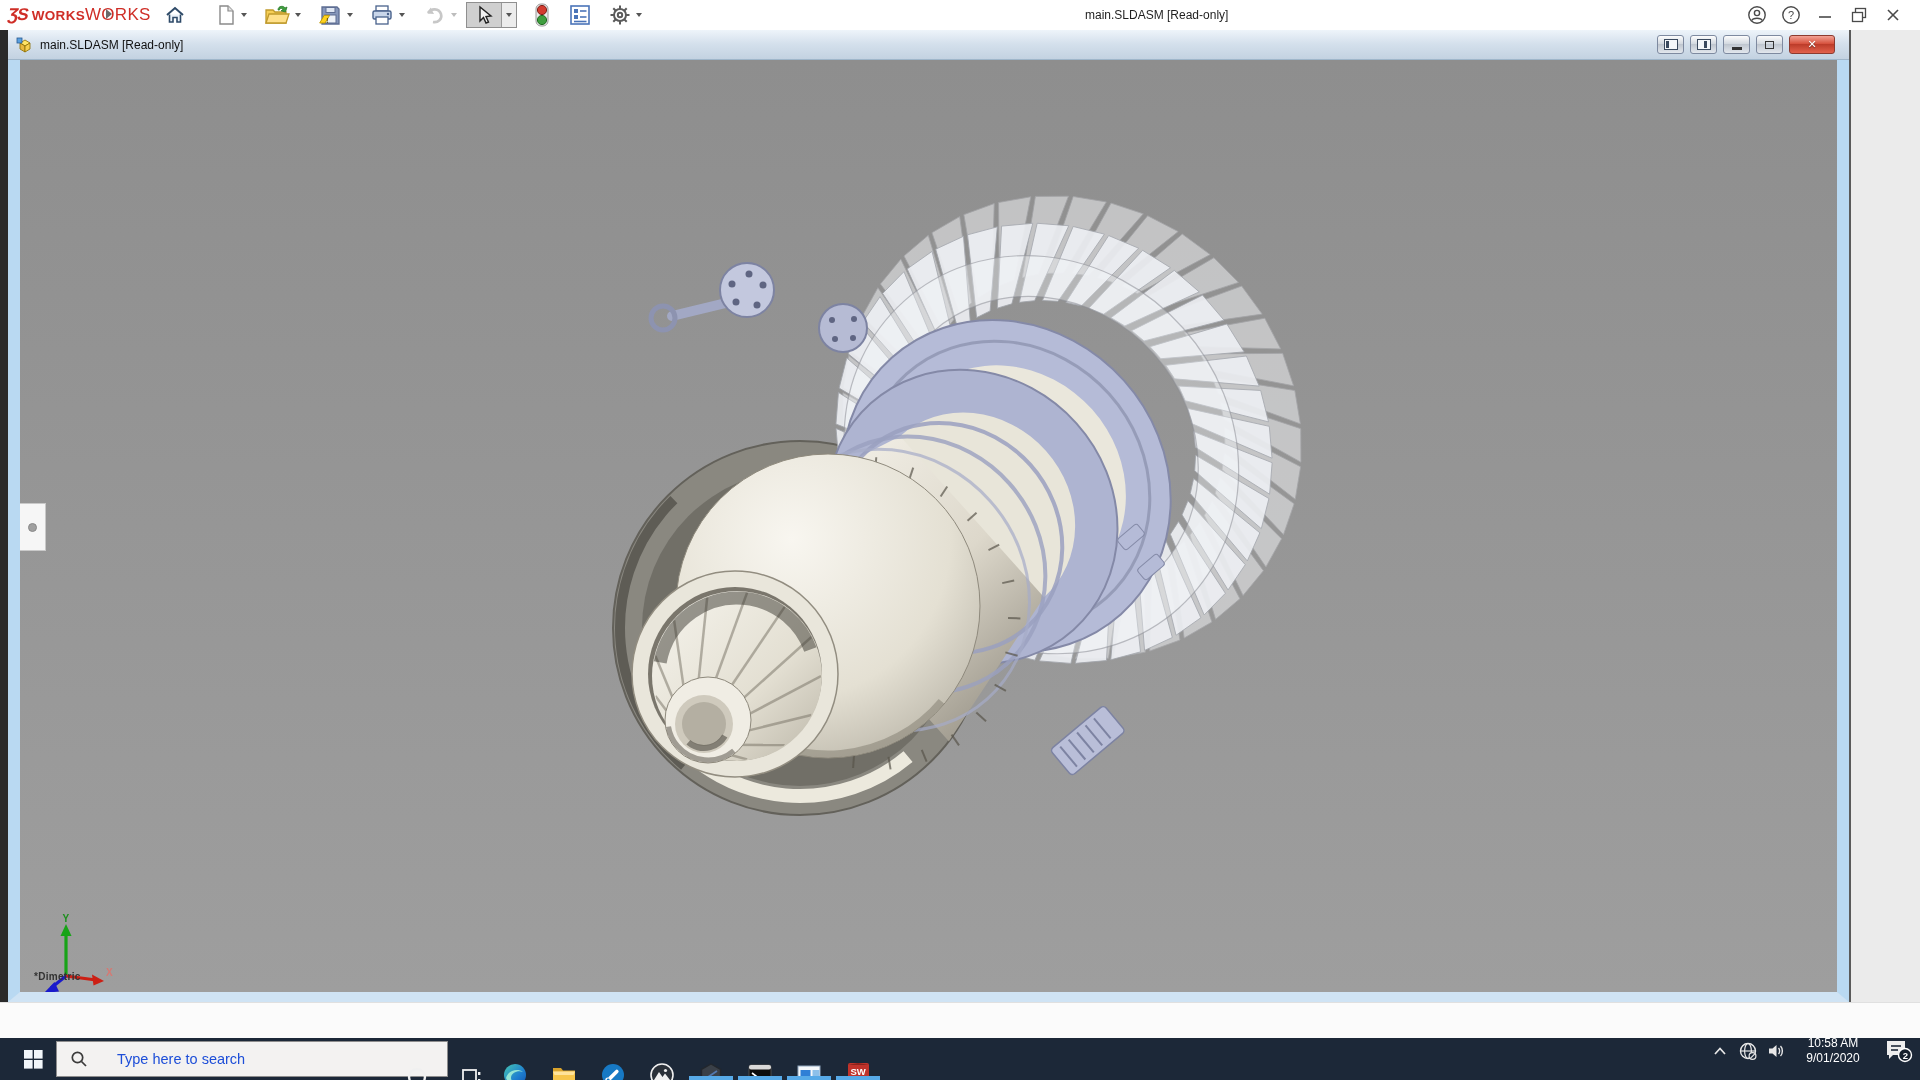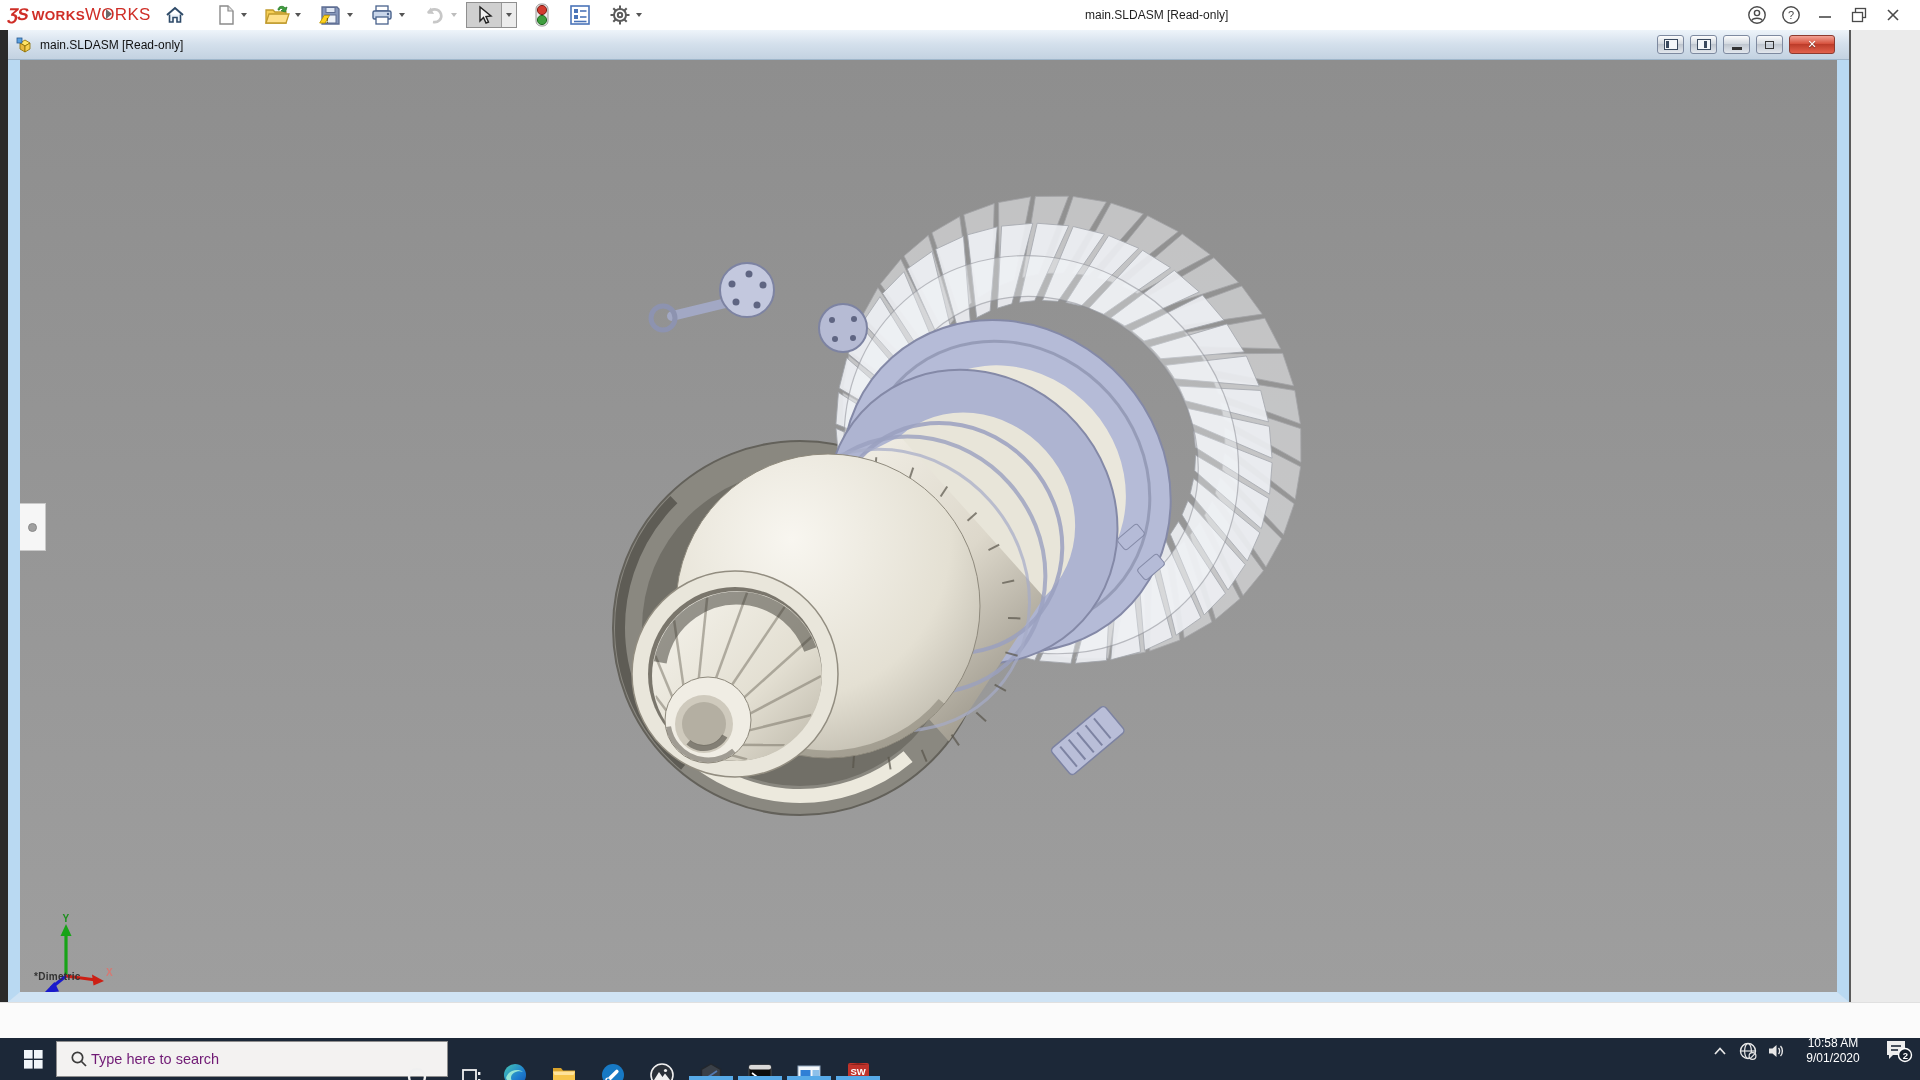--- a/index.html
+++ b/index.html
@@ -41,21 +41,21 @@
   .pane-ico.r::after{content:"";position:absolute;right:3px;top:1px;bottom:1px;width:3px;background:#3b4a5e;}
   .min-ico{width:10px;height:3px;background:#333;margin-top:7px;}
   .res-ico{width:9px;height:8px;border:1.5px solid #333;box-sizing:border-box;}
   
   #bottomstrip{position:absolute;left:0;top:1002px;width:1920px;height:36px;background:#fbfbfb;border-top:1px solid #e0e0e0;}
   #rightstrip{position:absolute;left:1851px;top:30px;width:69px;height:972px;background:#ebebeb;}
   
   #taskbar{position:absolute;left:0;top:1038px;width:1920px;height:42px;background:var(--taskbar,#1c2838);}
   #start{position:absolute;left:10px;top:0;width:46px;height:42px;display:flex;align-items:center;justify-content:center;}
   #searchbox{position:absolute;left:56px;top:3px;width:392px;height:36px;background:var(--search-box,#f3f2f1);border:1px solid #8d8d8d;box-sizing:border-box;display:flex;align-items:center;}
-  #searchbox span{font-size:14.5px;color:#701a75;margin-left:3px;}
+  #searchbox span{font-size:14.5px;color:#1d4ed8;margin-left:29px;}
   .tb-slot{position:absolute;top:8px;width:46px;height:42px;display:flex;align-items:flex-end;justify-content:center;}
   .runline{position:absolute;top:38px;height:4px;width:44px;background:var(--running-indicator,#57aae8);}
   #tray{position:absolute;right:0;top:0;height:26px;display:flex;align-items:center;}
   #clock{width:86px;text-align:center;color:#fff;font-size:12px;line-height:1.25;}
   .trayico{width:28px;height:42px;display:flex;align-items:center;justify-content:center;}
   svg{display:block;}
   text{font-family:"Liberation Sans","DejaVu Sans",sans-serif;}
 </style>
 </head>
 <body>

